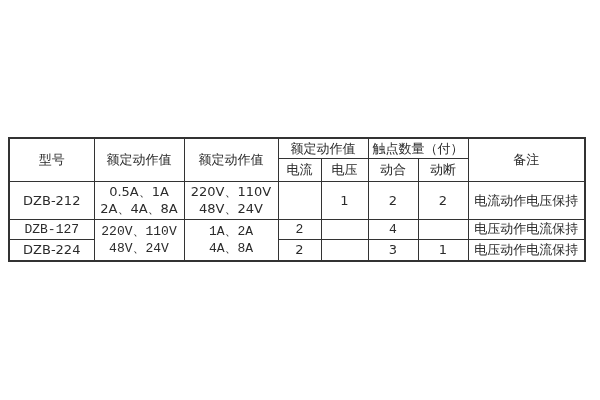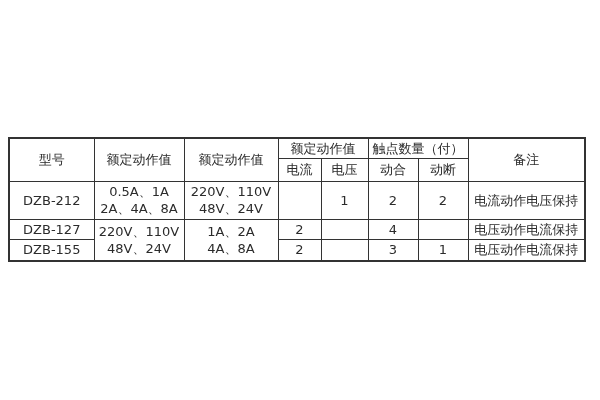--- a/index.html
+++ b/index.html
@@ -30,21 +30,21 @@
     font-size: 13px;
     font-weight: normal;
     padding: 0;
     line-height: 17px;
     overflow: hidden;
     white-space: nowrap;
   }
   tr.hr1 { height: 20px; }
   tr.hr2 { height: 23px; }
   tr.r1  { height: 38px; }
-  tr.r2  { height: 20px; }
+  tr.r2  { height: 20px; font-family: Liberation Mono, monospace; }
   tr.r3  { height: 22px; }
   td .line { display: block; line-height: 17px; }
 </style>
 </head>
 <body>
 
 <div class="stage">
   <table class="spec">
     <colgroup>
       <col style="width:85px">
@@ -100,21 +100,21 @@
           <span class="line">4A、8A</span>
         </td>
         <td>2</td>
         <td></td>
         <td>4</td>
         <td></td>
         <td>电压动作电流保持</td>
       </tr>
 
       <tr class="r3">
-        <td>DZB-155</td>
+        <td>DZB-224</td>
         <td>2</td>
         <td></td>
         <td>3</td>
         <td>1</td>
         <td>电压动作电流保持</td>
       </tr>
     </tbody>
   </table>
 </div>
 

